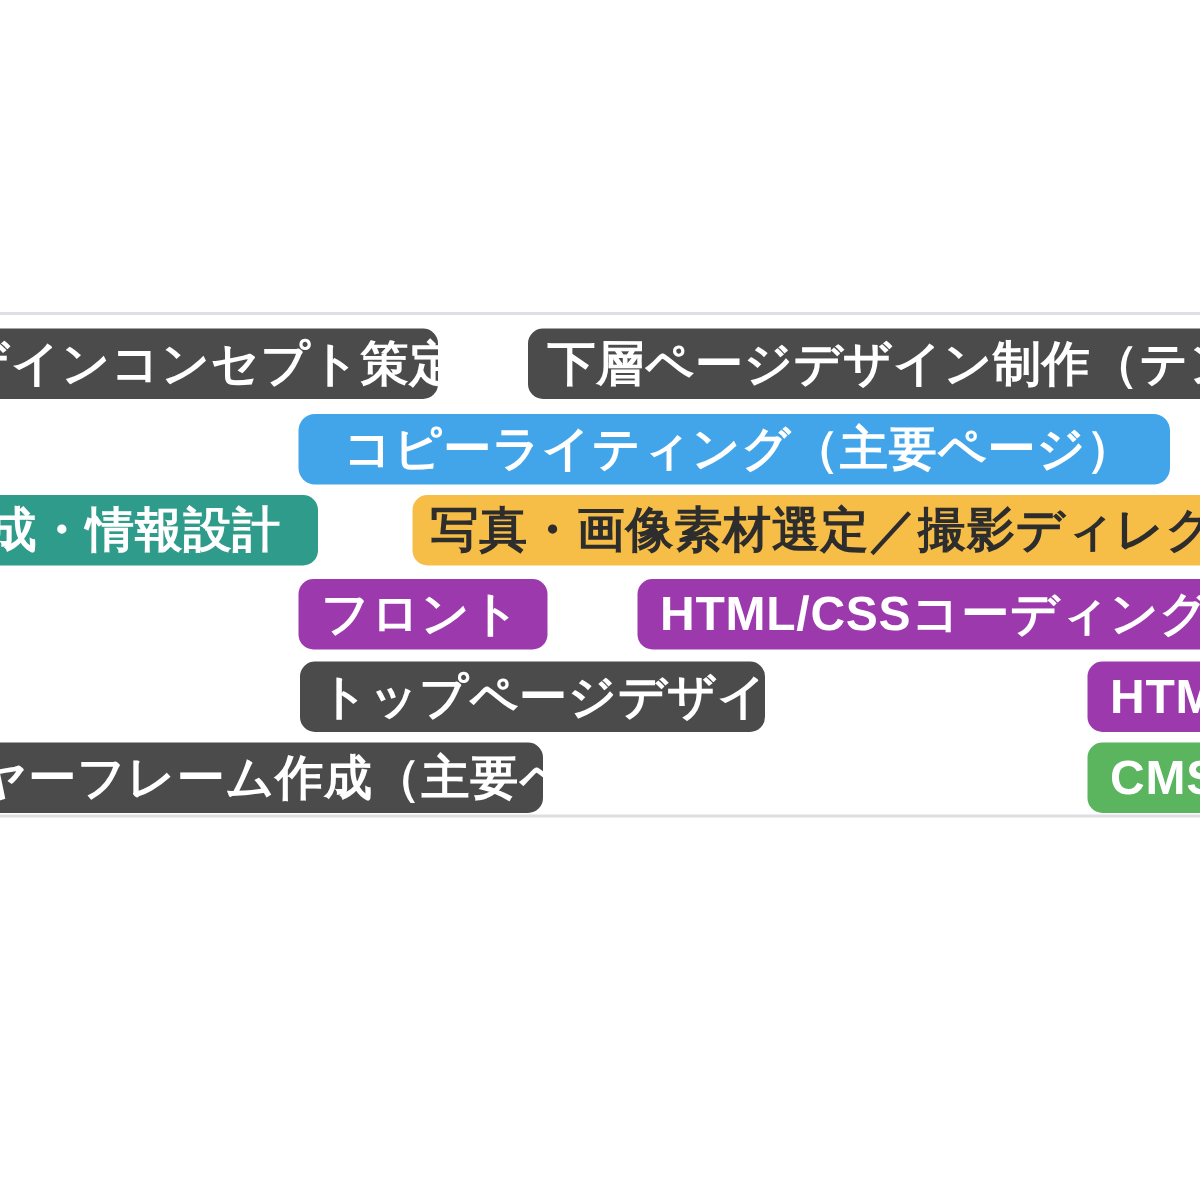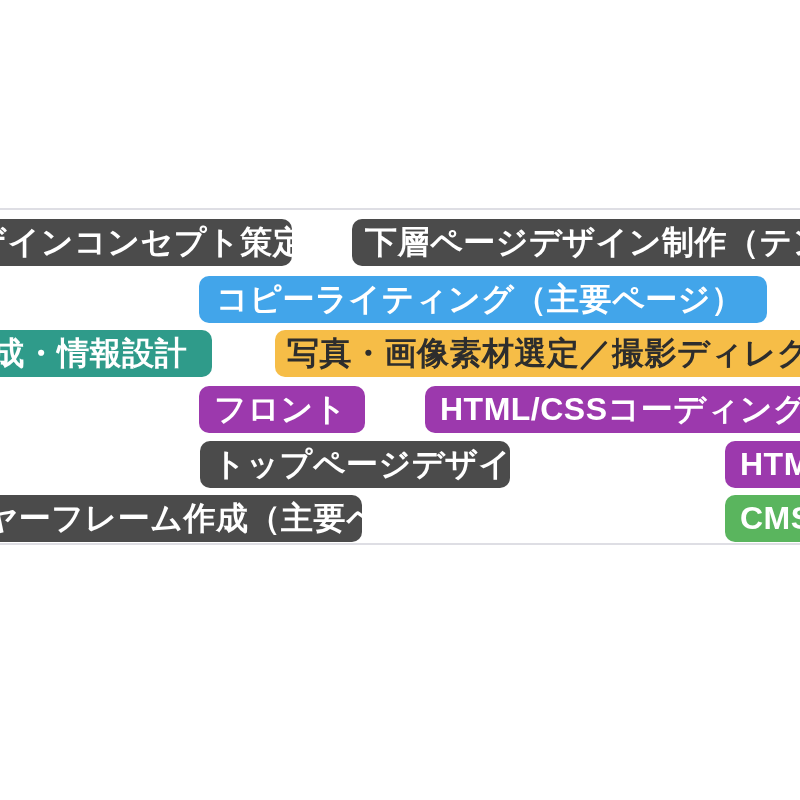--- a/index.html
+++ b/index.html
@@ -20,21 +20,21 @@
   
   .c-gray  {background:#4b4b4b;color:#ffffff;}
   .c-blue  {background:#42a5ea;color:#ffffff;}
   .c-teal  {background:#2f9b8a;color:#ffffff;}
   .c-orange{background:#f6bd47;color:#2d2d2d;}
   .c-purple{background:#9c39ad;color:#ffffff;}
   .c-green {background:#5ab55e;color:#ffffff;}
   
   .t1 {left:-73px; top:219px;width:351px;padding-left:14px;}
   .t2 {left:352px; top:219px;width:634px;padding-left:13px;}
-  .t3 {left:199px; top:276px;width:551px;padding-left:17px;}
+  .t3 {left:199px; top:276px;width:551px;padding-left:30px;border-radius:11px;}
   .t4 {left:-154px;top:330px;width:352px;padding-left:14px;}
   .t5 {left:275px; top:330px;width:624px;padding-left:12px;}
   .t6 {left:199px; top:386px;width:151px;padding-left:15px;}
   .t7 {left:425px; top:386px;width:430px;padding-left:15px;}
   .t8 {left:200px; top:441px;width:297px;padding-left:13px;}
   .t9 {left:725px; top:441px;width:175px;padding-left:15px;}
   .t10{left:-95px; top:495px;width:443px;padding-left:14px;}
   .t11{left:725px; top:495px;width:175px;padding-left:15px;}
 </style>
 </head>

